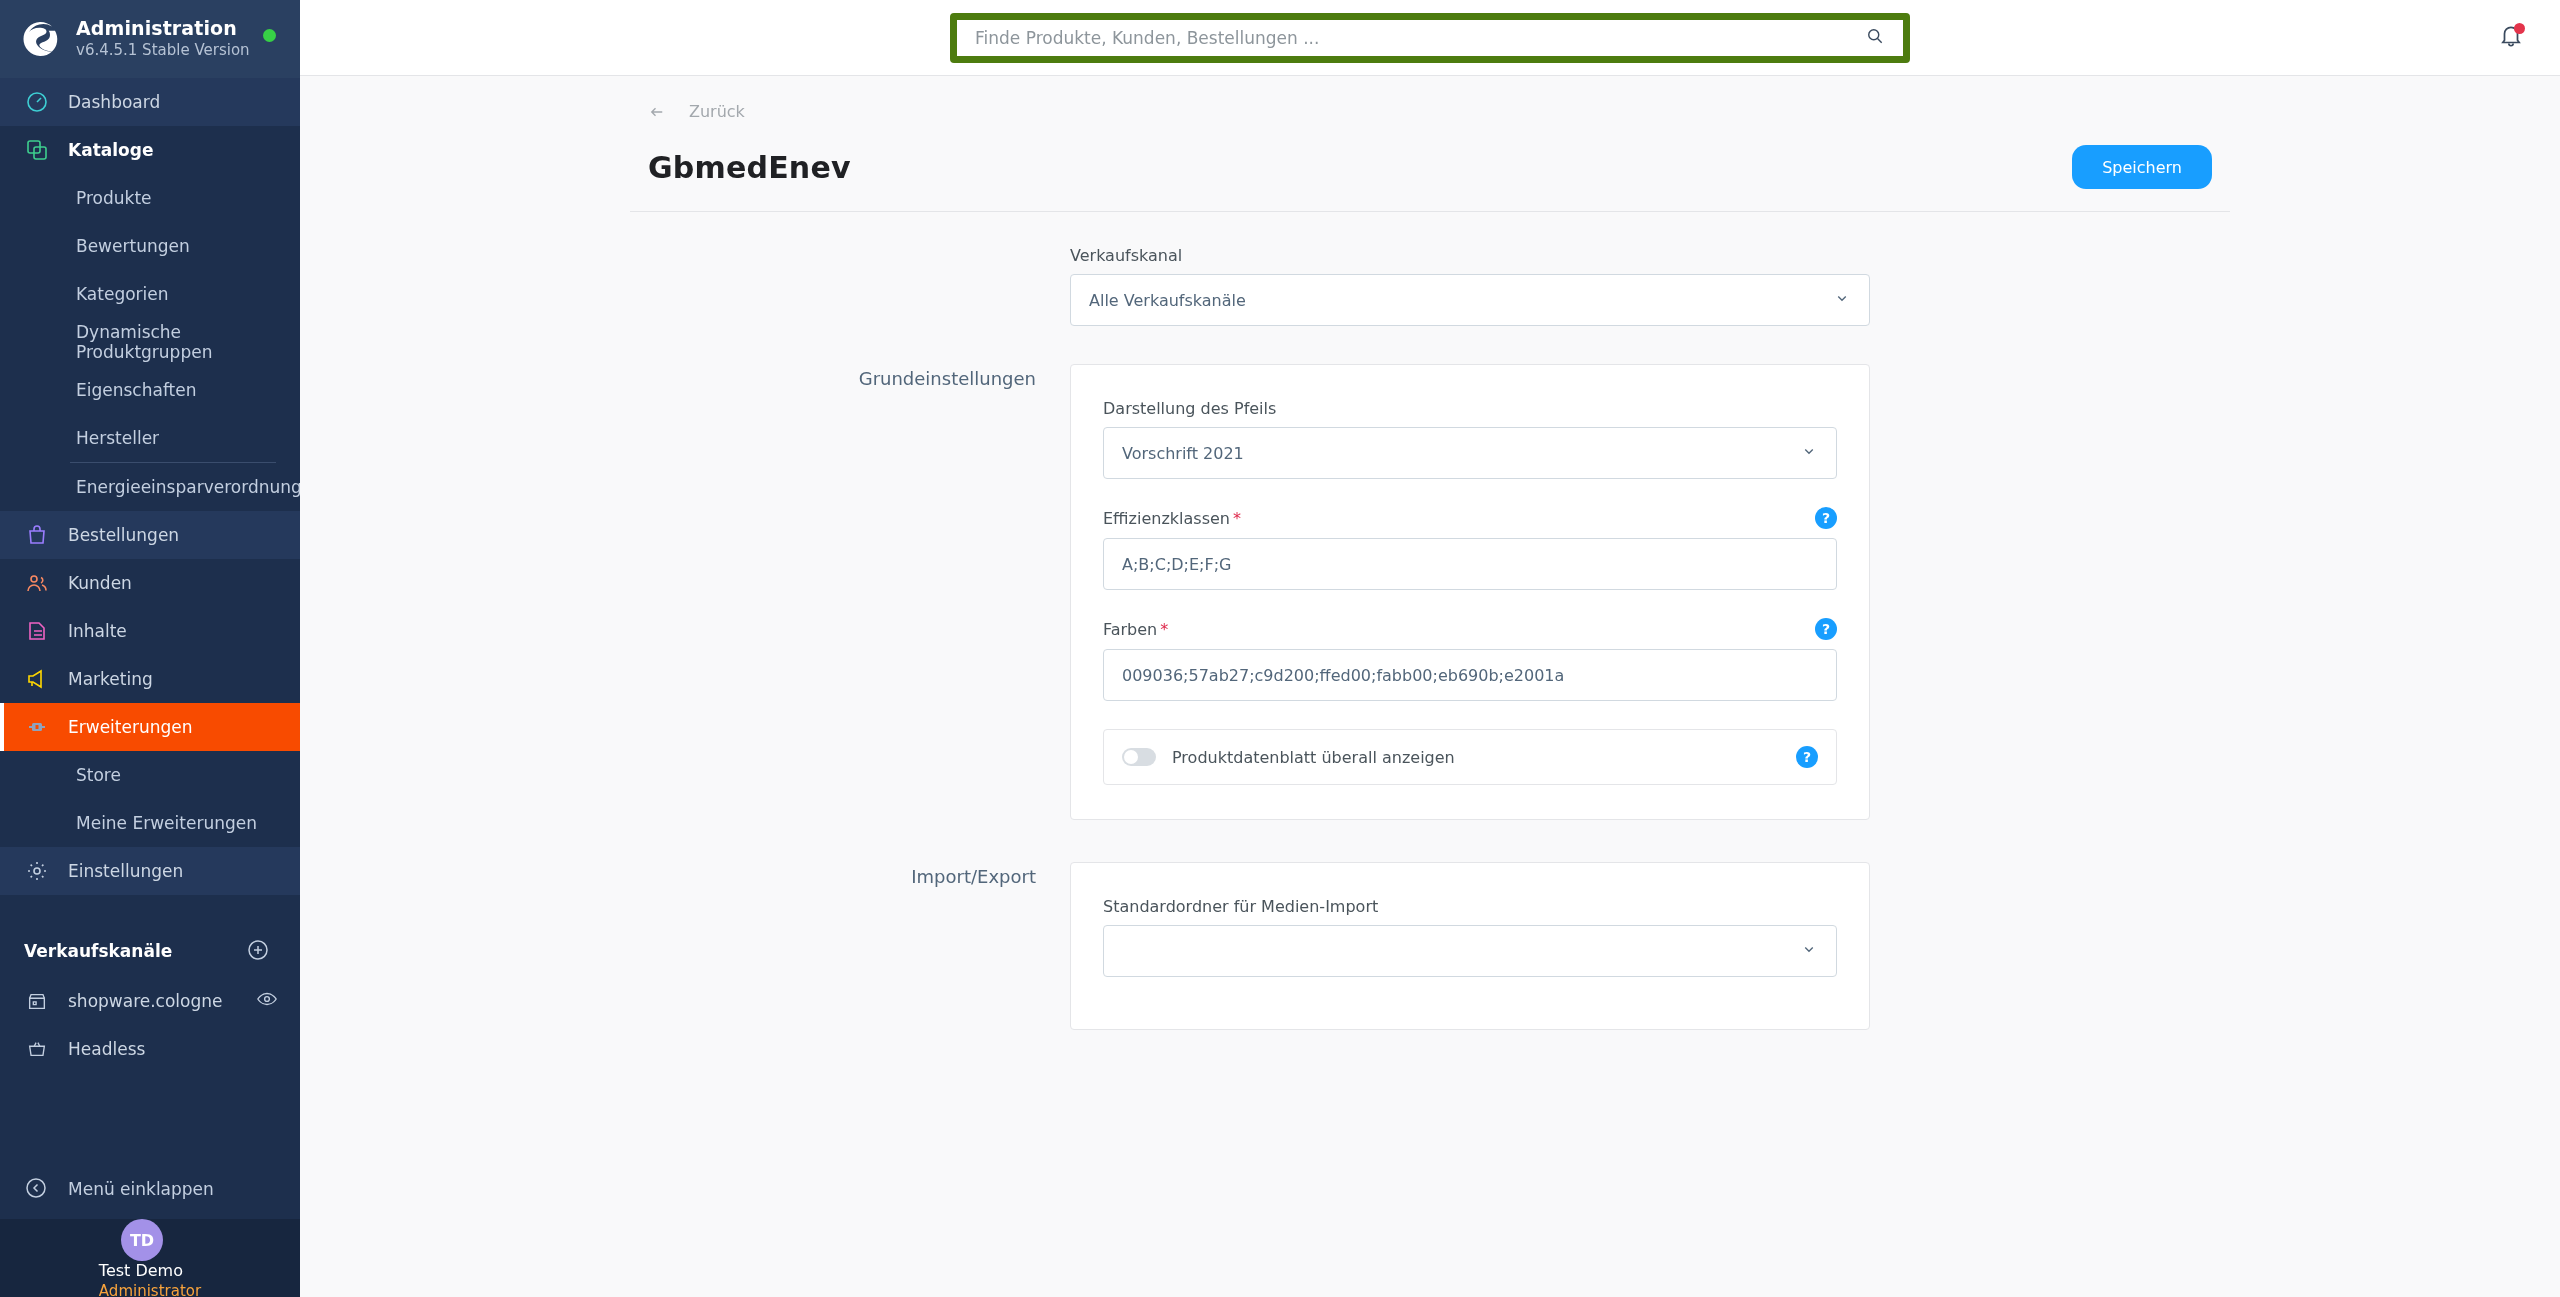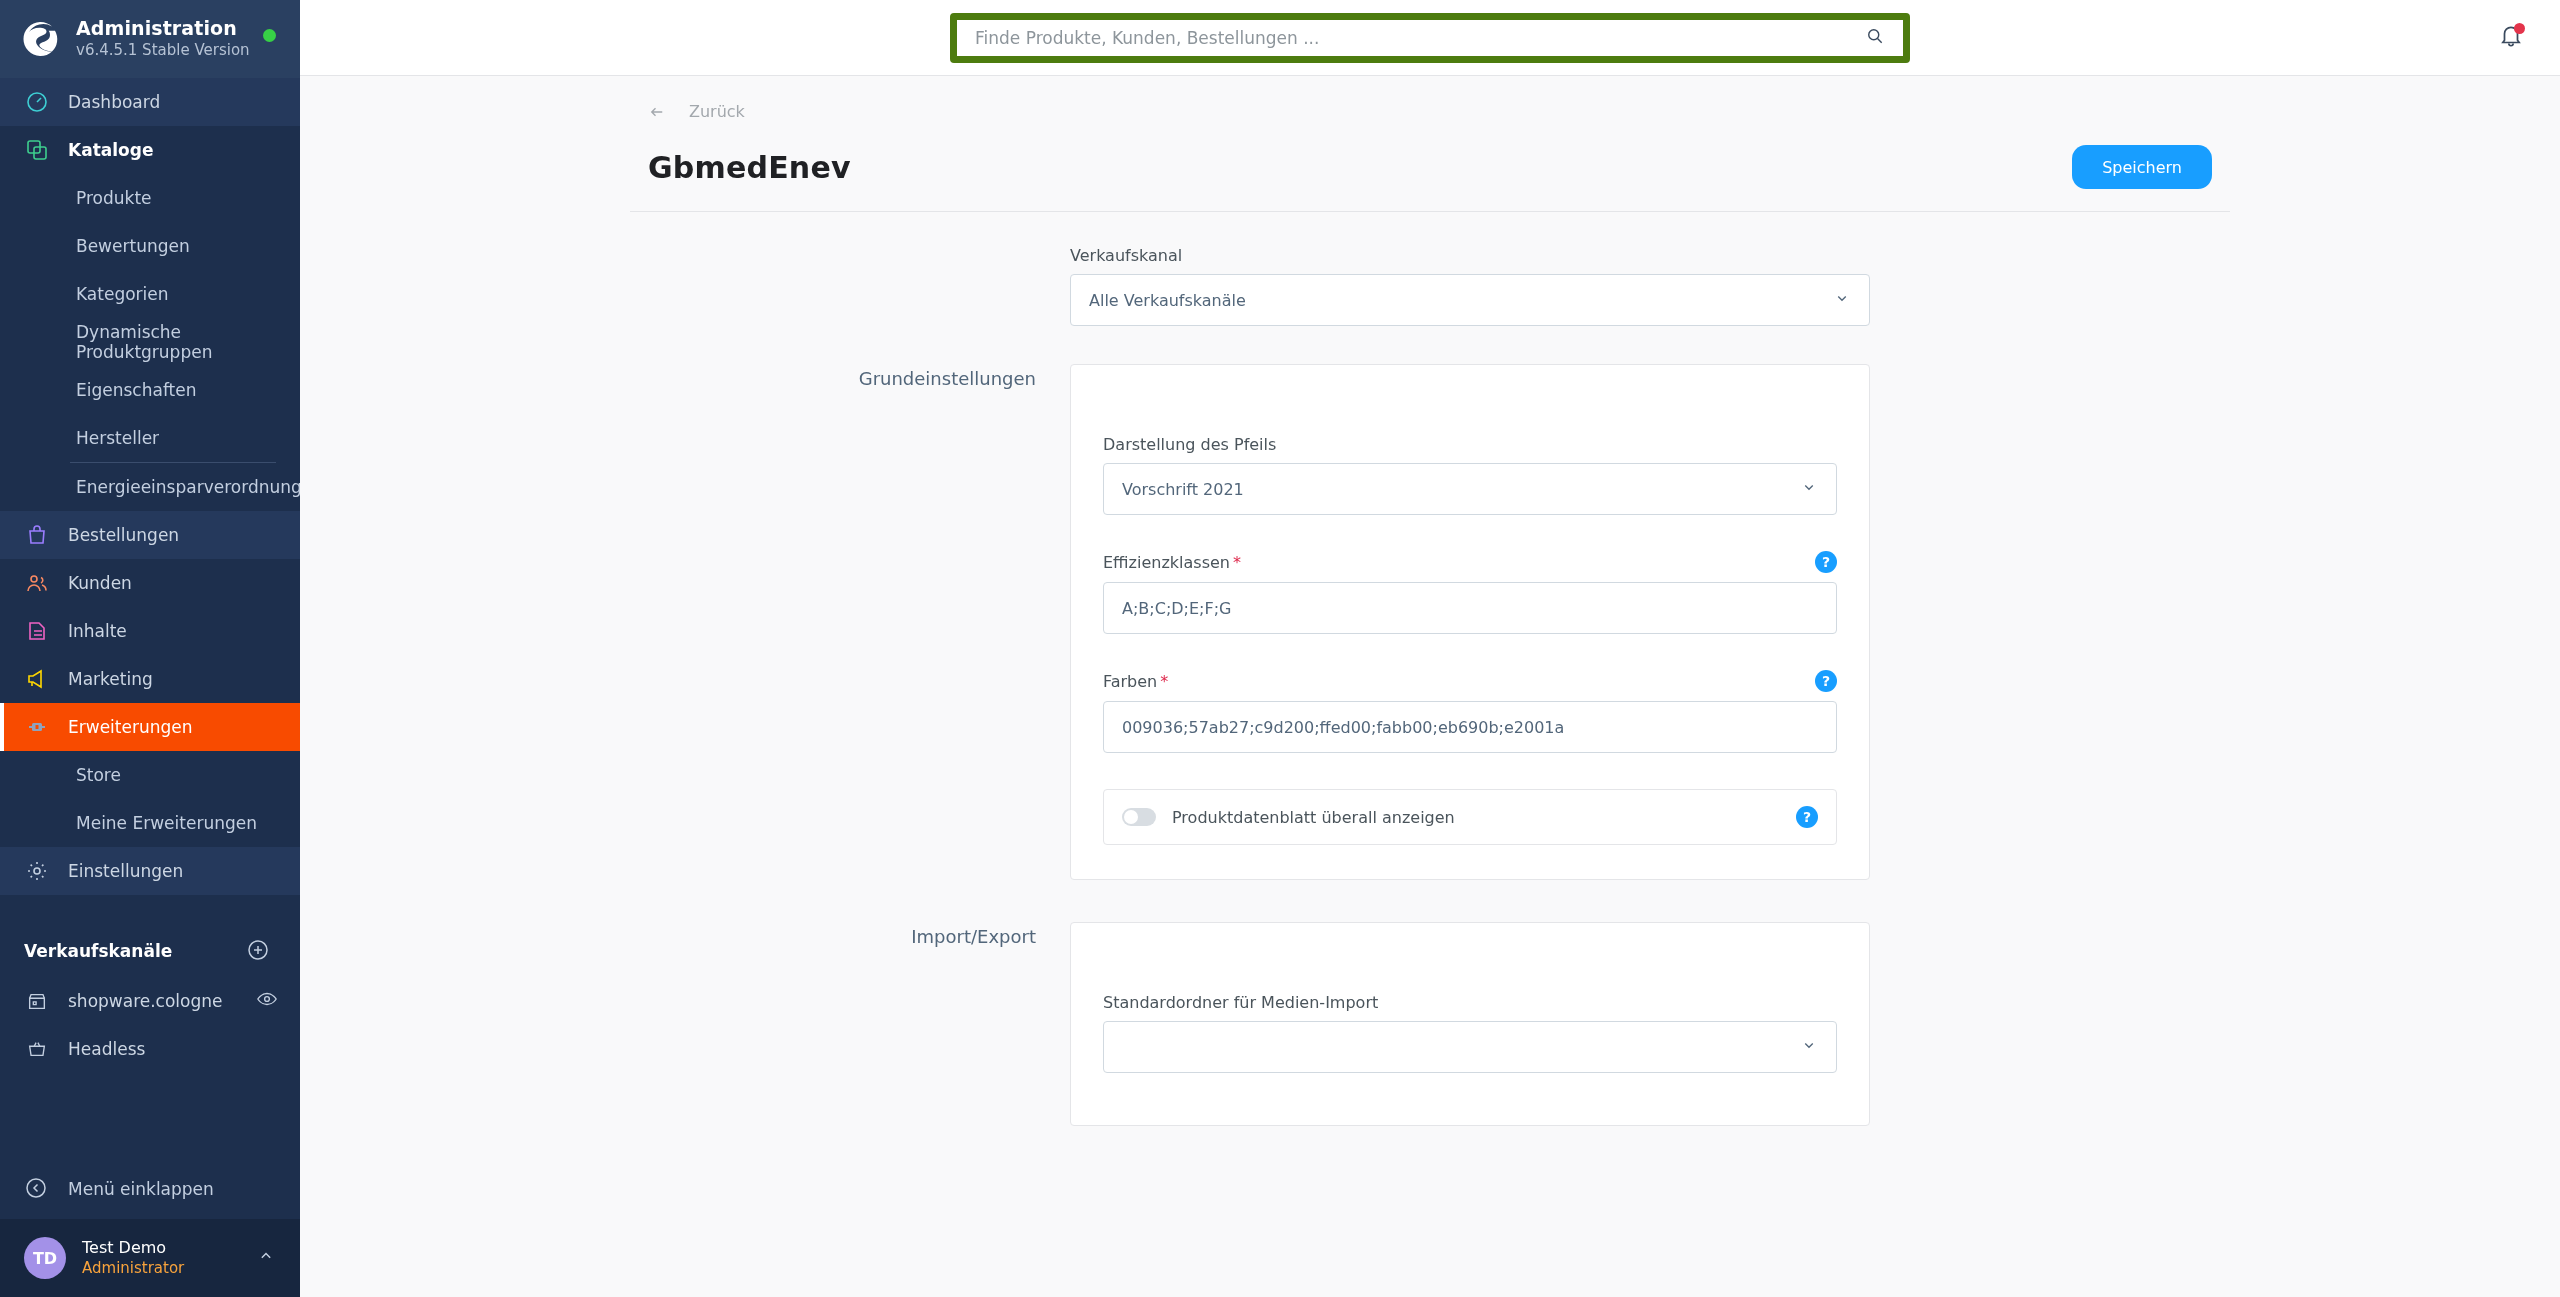--- a/index.html
+++ b/index.html
@@ -65,21 +65,21 @@
   .plus-btn { width: 26px; height: 26px; cursor: pointer; }
 
   .sb-bottom { margin-top: auto; }
   .collapse-row {
     display: flex; align-items: center; height: 60px; padding-left: 24px;
     color: #c3cfe0; font-size: 17px; cursor: pointer;
   }
   .collapse-row .ico { width: 26px; height: 26px; margin-right: 18px; flex: 0 0 26px; }
   .sb-user {
     background: #17263f; height: 78px;
-    display: flex; align-items: center; padding: 0 24px;
+    display: flex; align-items: center; padding: 0 8px; flex-direction: column;
   }
   .avatar {
     width: 42px; height: 42px; border-radius: 50%;
     background: #a391e8; color: #fff;
     display: flex; align-items: center; justify-content: center;
     font-size: 16px; font-weight: bold; flex: 0 0 42px; margin-right: 16px;
   }
   .user-meta { display: flex; flex-direction: column; }
   .user-name { color: #fff; font-size: 16px; font-weight: normal; line-height: 1.3; }
   .user-role { color: #f8a33c; font-size: 15px; line-height: 1.3; }
@@ -147,21 +147,21 @@
   }
   .card {
     flex: 1 1 auto; max-width: 800px;
     background: #fff; border: 1px solid #e4e5e8; border-radius: 4px;
     padding: 34px 32px 34px 32px;
   }
   .sales-row { display: flex; }
   .sales-spacer { width: 440px; flex: 0 0 440px; }
   .sales-field { width: 800px; }
 
-  .field { margin-bottom: 28px; position: relative; margin-top: 36px; }
+  .field { margin-bottom: 28px; position: relative; }
   .field:last-child { margin-bottom: 0; }
   .label-line { display: flex; align-items: center; }
   .req { color: #de294c; margin-left: 3px; }
   .help-icon {
     width: 22px; height: 22px; border-radius: 50%; background: #189eff;
     color: #fff; font-size: 14px; font-weight: bold;
     display: flex; align-items: center; justify-content: center;
     margin-left: auto; cursor: pointer; flex: 0 0 22px;
   }
   .toggle-field {

